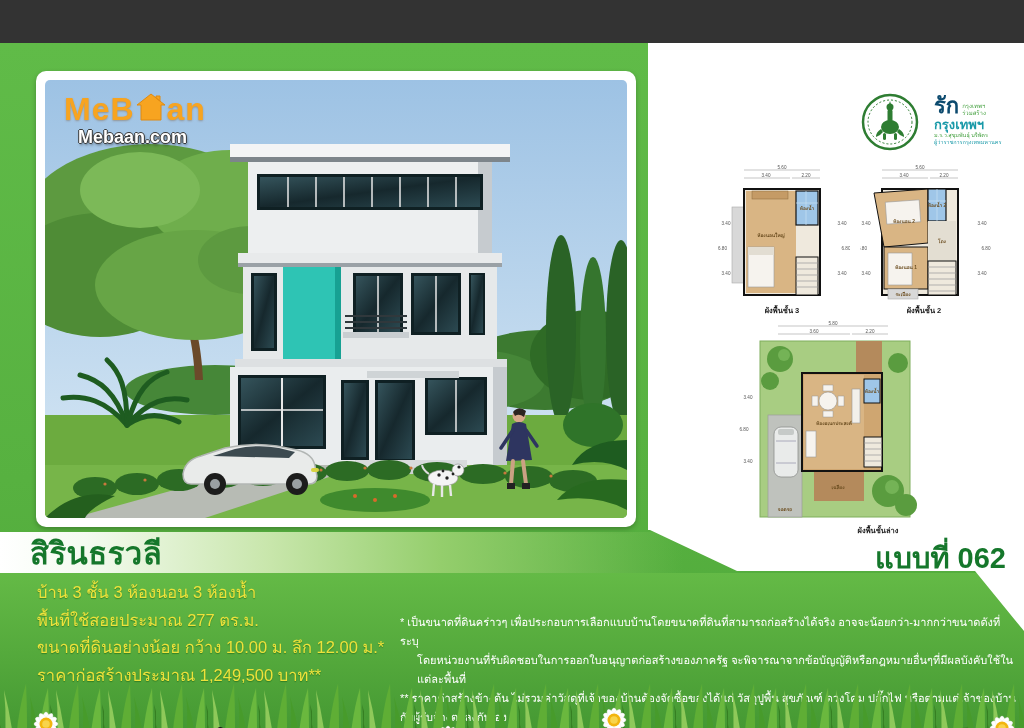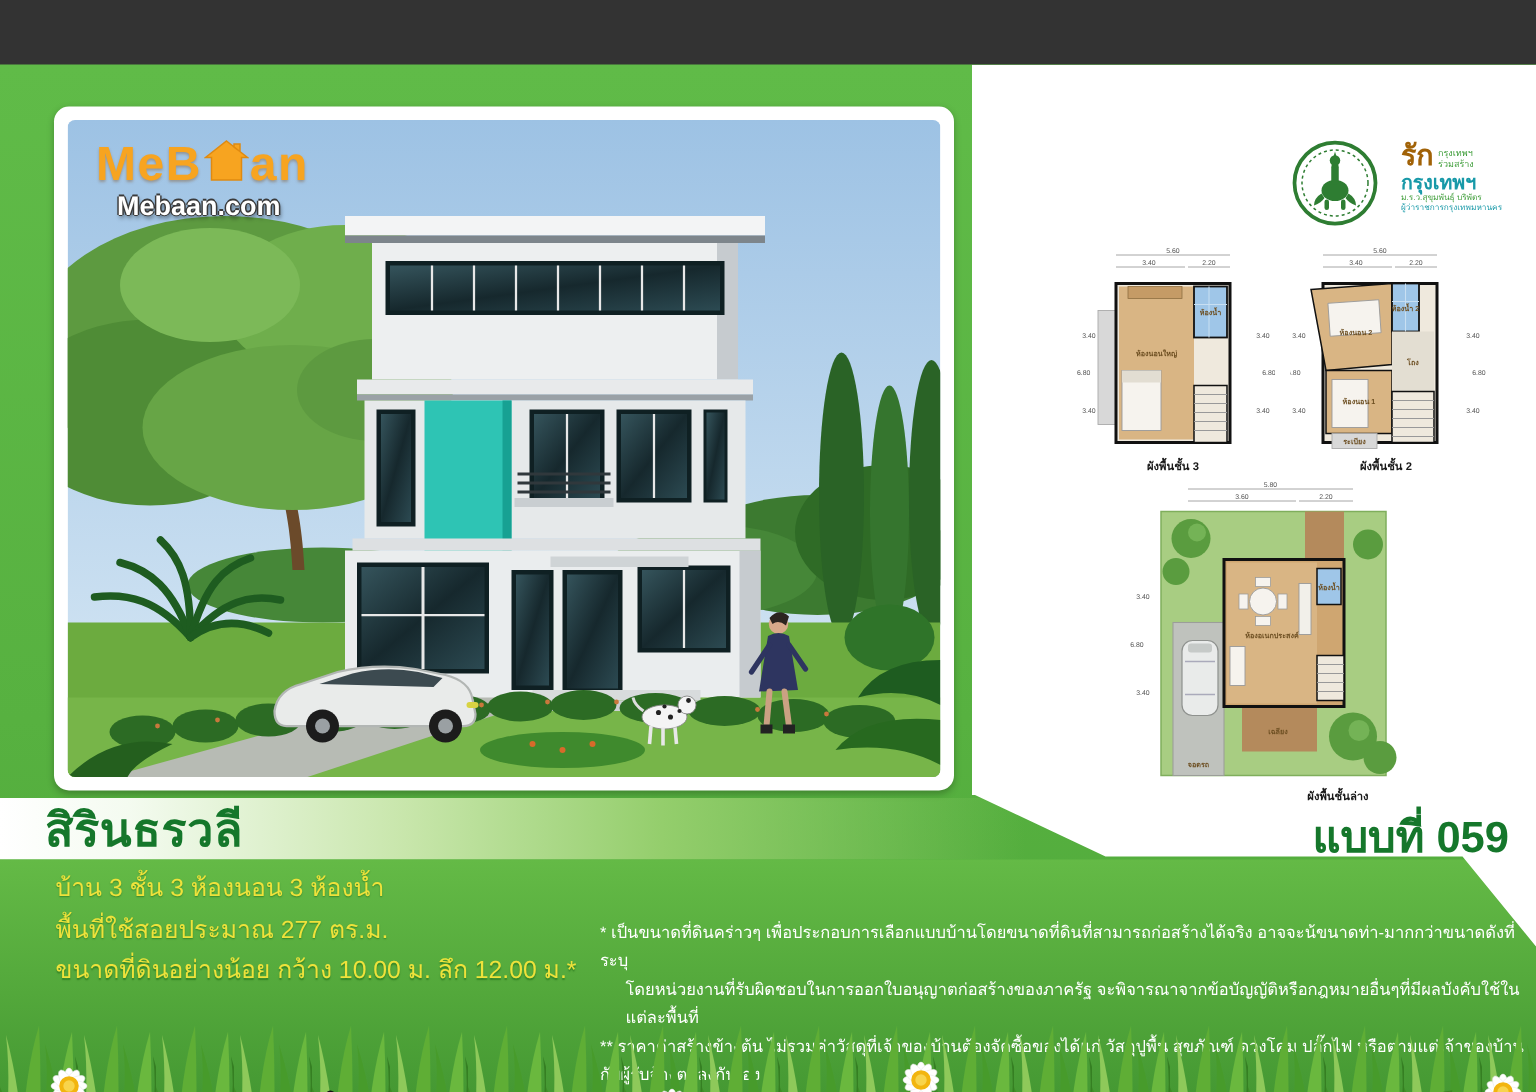--- a/index.html
+++ b/index.html
@@ -25,21 +25,21 @@
   .logo-site{font-size:18px;font-weight:bold;color:#fff;margin:2px 0 0 14px;
     text-shadow:-1px 0 #3a3a3a,0 1px #3a3a3a,1px 0 #3a3a3a,0 -1px #3a3a3a,1px 2px 3px rgba(0,0,0,.5);}
   
   .right-panel{
     position:absolute;left:648px;top:0;width:376px;height:600px;background:#fff;
     clip-path:polygon(0px 0px,376px 0px,376px 588px,327px 528px,89px 528px,2px 487px,0px 487px);
   }
   .seal{position:absolute;left:212px;top:48px;}
   .campaign{position:absolute;left:286px;top:52px;width:92px;line-height:1;}
   .campaign .row1{display:flex;align-items:flex-end;gap:3px;}
-  .campaign .love{font-size:19px;font-weight:bold;color:#a16207;}
+  .campaign .love{font-size:22px;font-weight:bold;color:#0c4a6e;}
   .campaign .tiny{font-size:6px;color:#3a9b35;line-height:7px;}
   .campaign .main{font-size:13px;font-weight:bold;color:#1899a8;margin-top:1px;}
   .campaign .sub1{font-size:5.5px;color:#3a9b35;margin-top:2px;}
   .campaign .sub2{font-size:5.5px;color:#1899a8;margin-top:1px;}
   .model-no{position:absolute;right:18px;top:492px;font-size:29px;font-weight:bold;color:#15772b;}
   .plan{position:absolute;}
   .plan text{font-family:"Liberation Sans",sans-serif;}
   .dim{font-size:4.6px;fill:#555;}
   .roomlbl{font-size:4.8px;fill:#6d4f22;font-weight:bold;}
   .caption{font-size:7.5px;font-weight:bold;fill:#1a1a1a;}
@@ -297,24 +297,25 @@
   <div class="title-band">
     <h1>สิรินธรวลี</h1>
   </div>
 
   <div class="bottom-section"></div>
 
   <div class="specs">
     <div>บ้าน 3 ชั้น 3 ห้องนอน 3 ห้องน้ำ</div>
     <div>พื้นที่ใช้สอยประมาณ 277 ตร.ม.</div>
     <div>ขนาดที่ดินอย่างน้อย กว้าง 10.00 ม. ลึก 12.00 ม.*</div>
+    <div>ราคาก่อสร้างประมาณ 1,249,500 บาท**</div>
   </div>
 
   <div class="disclaimer">
-    <div>* เป็นขนาดที่ดินคร่าวๆ  เพื่อประกอบการเลือกแบบบ้านโดยขนาดที่ดินที่สามารถก่อสร้างได้จริง  อาจจะน้ขนาดท่า-มากกว่าขนาดดังที่ระบุ</div>
+    <div>* เป็นขนาดที่ดินคร่าวๆ  เพื่อประกอบการเลือกแบบบ้านโดยขนาดที่ดินที่สามารถก่อสร้างได้จริง  อาจจะน้อยกว่า-มากกว่าขนาดดังที่ระบุ</div>
     <div class="indent">โดยหน่วยงานที่รับผิดชอบในการออกใบอนุญาตก่อสร้างของภาครัฐ  จะพิจารณาจากข้อบัญญัติหรือกฎหมายอื่นๆที่มีผลบังคับใช้ในแต่ละพื้นที่</div>
     <div>** ราคาค่าสร้างข้างต้น ไม่รวมค่าวัสดุที่เจ้าของบ้านต้องจัดซื้อของได้แก่ วัสดุปูพื้น สุขภัณฑ์ ดวงโคม ปลั๊กไฟ หรือตามแต่เจ้าของบ้านกับผู้รับจ้างตกลงกันเอง</div>
   </div>
 
   <div class="right-panel">
 
     <div class="seal">
       <svg width="60" height="62" viewBox="0 0 60 62">
         <circle cx="30" cy="31" r="27" fill="none" stroke="#2e7d32" stroke-width="2.5"></circle>
         <circle cx="30" cy="31" r="22" fill="none" stroke="#2e7d32" stroke-width="1" stroke-dasharray="2,2"></circle>
@@ -433,21 +434,21 @@
 
         <text class="roomlbl" x="44" y="60" text-anchor="middle">ห้องนอน 2</text>
         <text class="roomlbl" x="46" y="106" text-anchor="middle">ห้องนอน 1</text>
         <text class="roomlbl" x="77" y="44" text-anchor="middle" fill="#27496b">ห้องน้ำ 2</text>
         <text class="roomlbl" x="82" y="80" text-anchor="middle" fill="#6b6least2c">โถง</text>
         <text class="roomlbl" x="43" y="133" text-anchor="middle" fill="#666">ระเบียง</text>
         <text class="caption" x="64" y="150" text-anchor="middle">ผังพื้นชั้น 2</text>
       </svg>
     </div>
 
-    <div class="plan" style="left:104px;top:276px;text-align:center;">
+    <div class="plan" style="left:90px;top:276px;text-align:center;">
       <svg width="190" height="222" viewBox="0 0 190 222">
         <line x1="40" y1="7" x2="150" y2="7" stroke="#888" stroke-width="0.5"></line>
         <text class="dim" x="95" y="5.5" text-anchor="middle">5.80</text>
         <line x1="40" y1="15" x2="112" y2="15" stroke="#888" stroke-width="0.5"></line>
         <line x1="114" y1="15" x2="150" y2="15" stroke="#888" stroke-width="0.5"></line>
         <text class="dim" x="76" y="13.5" text-anchor="middle">3.60</text>
         <text class="dim" x="132" y="13.5" text-anchor="middle">2.20</text>
         <text class="dim" x="10" y="80" text-anchor="middle">3.40</text>
         <text class="dim" x="6" y="112" text-anchor="middle">6.80</text>
         <text class="dim" x="10" y="144" text-anchor="middle">3.40</text>
@@ -505,21 +506,21 @@
         </g>
 
         <text class="roomlbl" x="96" y="106" text-anchor="middle">ห้องอเนกประสงค์</text>
         <text class="roomlbl" x="134" y="74" text-anchor="middle" fill="#27496b">ห้องน้ำ</text>
         <text class="roomlbl" x="100" y="170" text-anchor="middle" fill="#5e4520">เฉลียง</text>
         <text class="roomlbl" x="47" y="192" text-anchor="middle" fill="#555">จอดรถ</text>
         <text class="caption" x="140" y="214" text-anchor="middle">ผังพื้นชั้นล่าง</text>
       </svg>
     </div>
 
-    <div class="model-no">แบบที่ 059</div>
+    <div class="model-no">แบบที่ 062</div>
   </div>
 
   <div class="grass">
     <svg width="1024" height="95" viewBox="0 0 1024 95">
       <defs>
         <pattern id="grassP" width="52" height="95" patternUnits="userSpaceOnUse">
           <path d="M2,95 Q8,50 4,14 Q14,52 16,95 Z" fill="#8ec95a"></path>
           <path d="M14,95 Q16,40 26,8 Q28,48 26,95 Z" fill="#5fae35"></path>
           <path d="M24,95 Q34,55 30,20 Q42,58 42,95 Z" fill="#479b2b"></path>
           <path d="M36,95 Q38,45 48,12 Q50,52 48,95 Z" fill="#6ab83e"></path>

